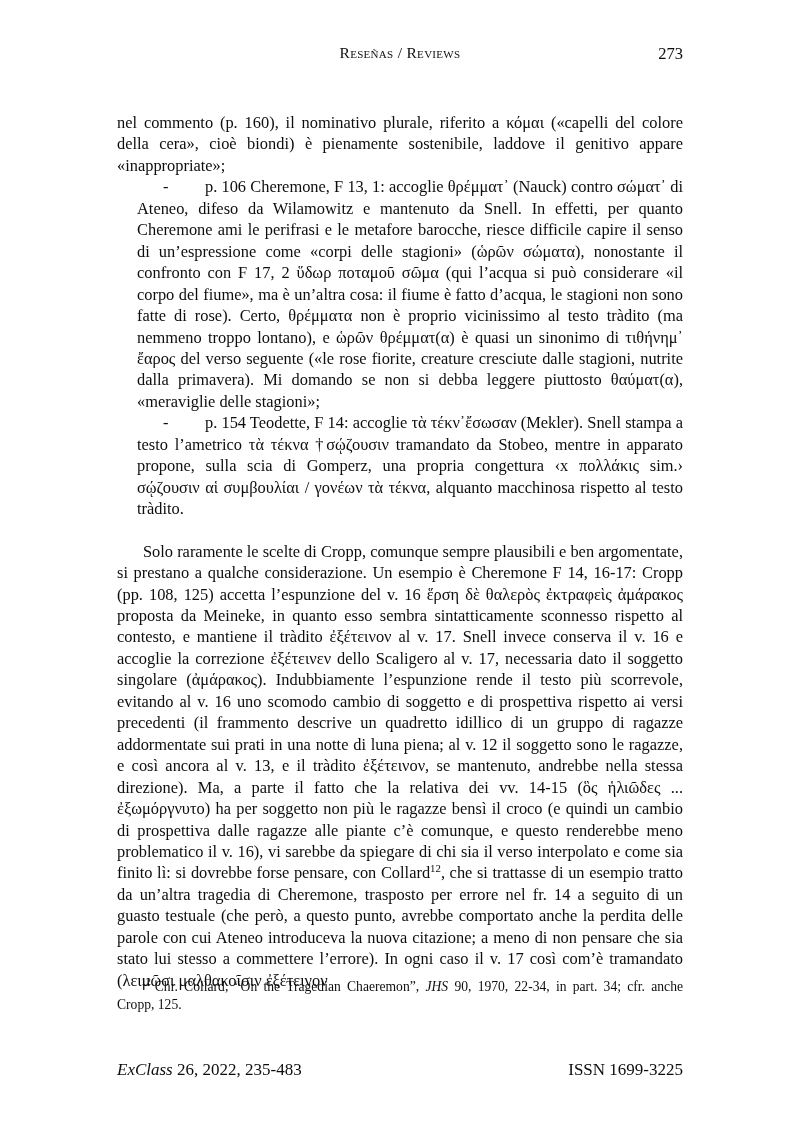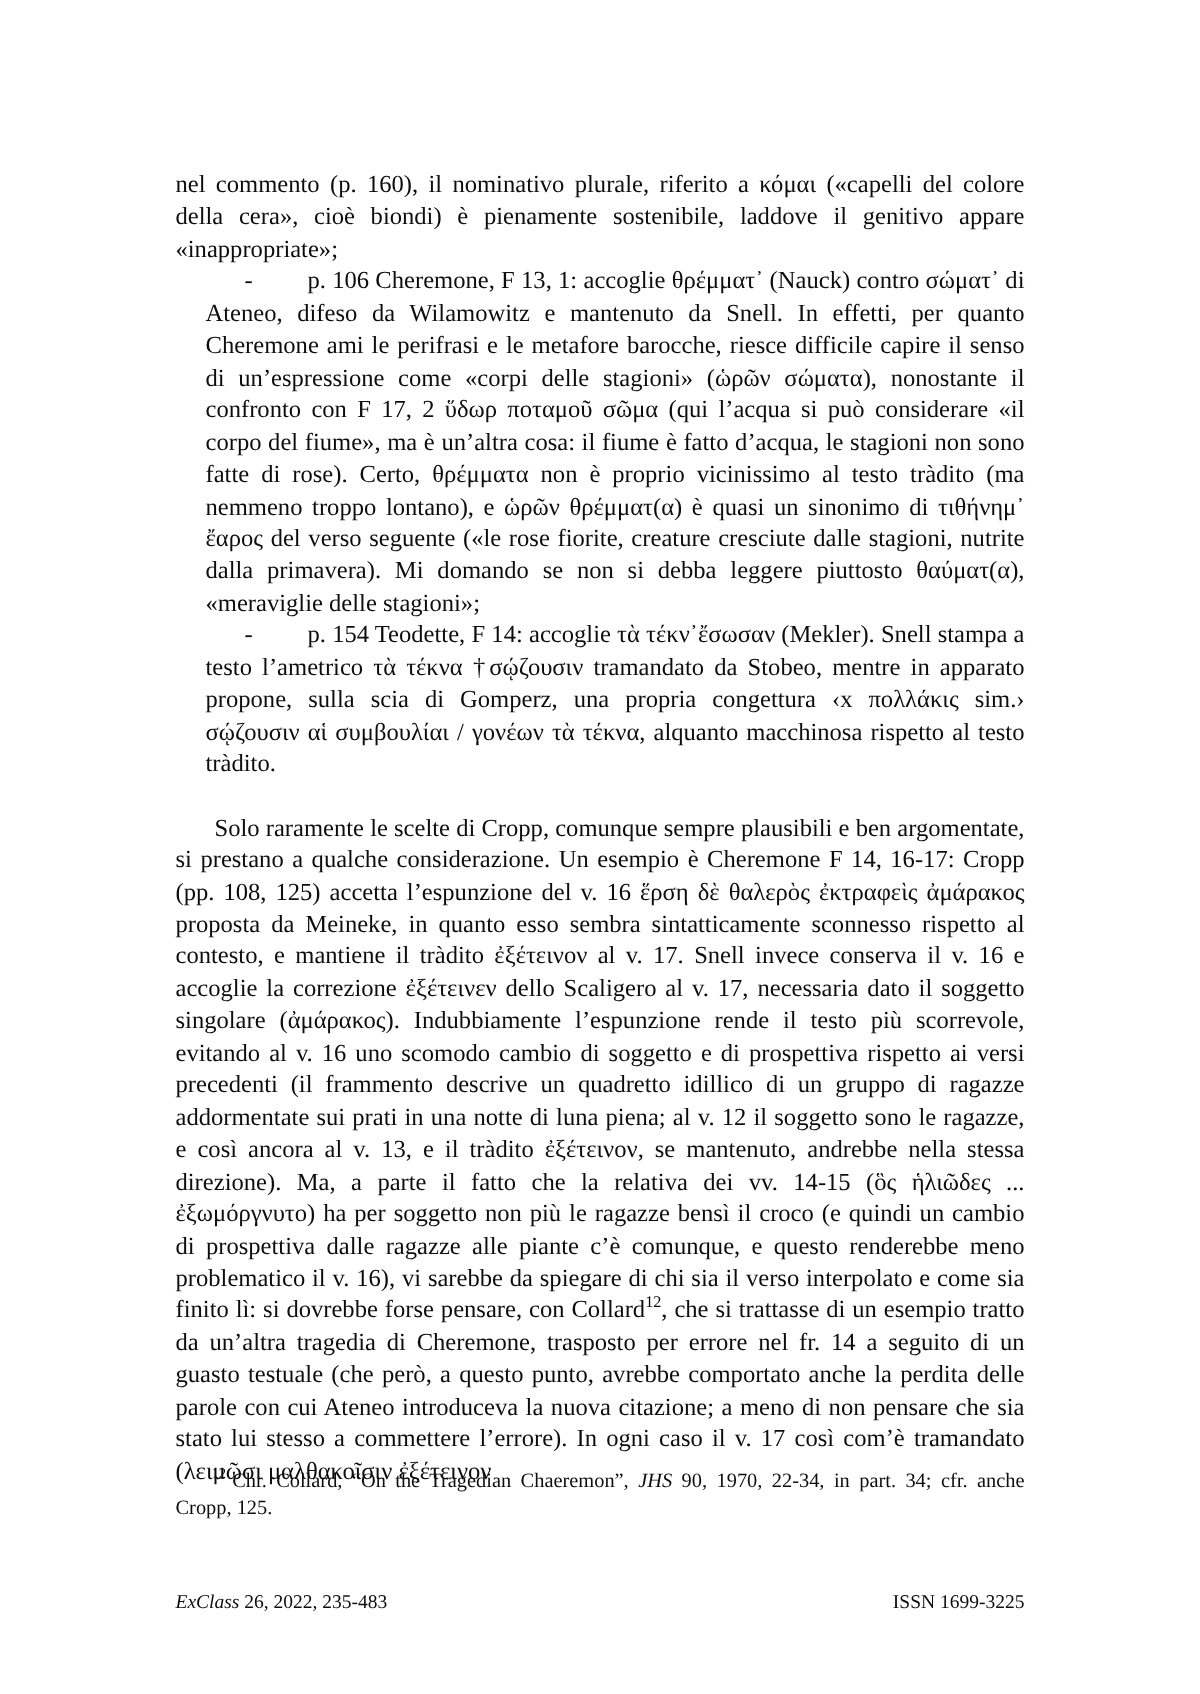--- a/index.html
+++ b/index.html
@@ -114,41 +114,45 @@
     margin-right: 4px;
   }
 
   
   .runfoot {
     position: absolute;
     top: 1060px;
     left: 0;
     width: 566px;
     height: 22px;
-    font-size: 13px;
+    font-size: 17px;
   }
   .runfoot-left {
     position: absolute;
     left: 0;
     top: 0;
     white-space: nowrap;
   }
   .runfoot-right {
     position: absolute;
     right: 0;
     top: 0;
     white-space: nowrap;
   }
 </style>
 </head>
 <body>
 
 <div class="page">
   <div class="content">
 
+    <div class="runhead">
+      <div class="runhead-title">Reseñas / Reviews</div>
+      <div class="runhead-folio">273</div>
+    </div>
 
     <div class="body-block">
 
       <p class="para">
         <span>nel commento (p. 160), il nominativo plurale, riferito a κόμαι («capelli del colore della cera», cioè biondi) è pienamente sostenibile, laddove il genitivo appare «inappropriate»;</span>
       </p>
 
       <p class="para dash-item">
         <span class="dash-lead">-</span><span>p. 106 Cheremone, F 13, 1: accoglie θρέμματ᾽ (Nauck) contro σώματ᾽ di Ateneo, difeso da Wilamowitz e mantenuto da Snell. In effetti, per quanto Cheremone ami le perifrasi e le metafore barocche, riesce difficile capire il senso di un’espressione come «corpi delle stagioni» (ὡρῶν σώματα), nonostante il confronto con F 17, 2 ὕδωρ ποταμοῦ σῶμα (qui l’acqua si può considerare «il corpo del fiume», ma è un’altra cosa: il fiume è fatto d’acqua, le stagioni non sono fatte di rose). Certo, θρέμματα non è proprio vicinissimo al testo tràdito (ma nemmeno troppo lontano), e ὡρῶν θρέμματ(α) è quasi un sinonimo di τιθήνημ᾽ ἔαρος del verso seguente («le rose fiorite, creature cresciute dalle stagioni, nutrite dalla primavera). Mi domando se non si debba leggere piuttosto θαύματ(α), «meraviglie delle stagioni»;</span>
       </p>

